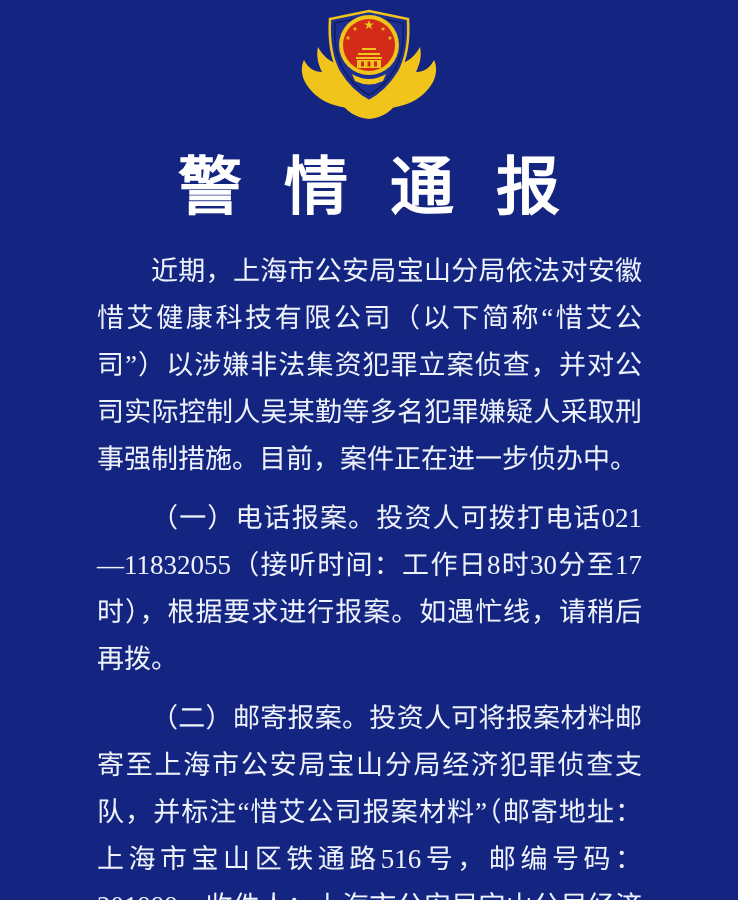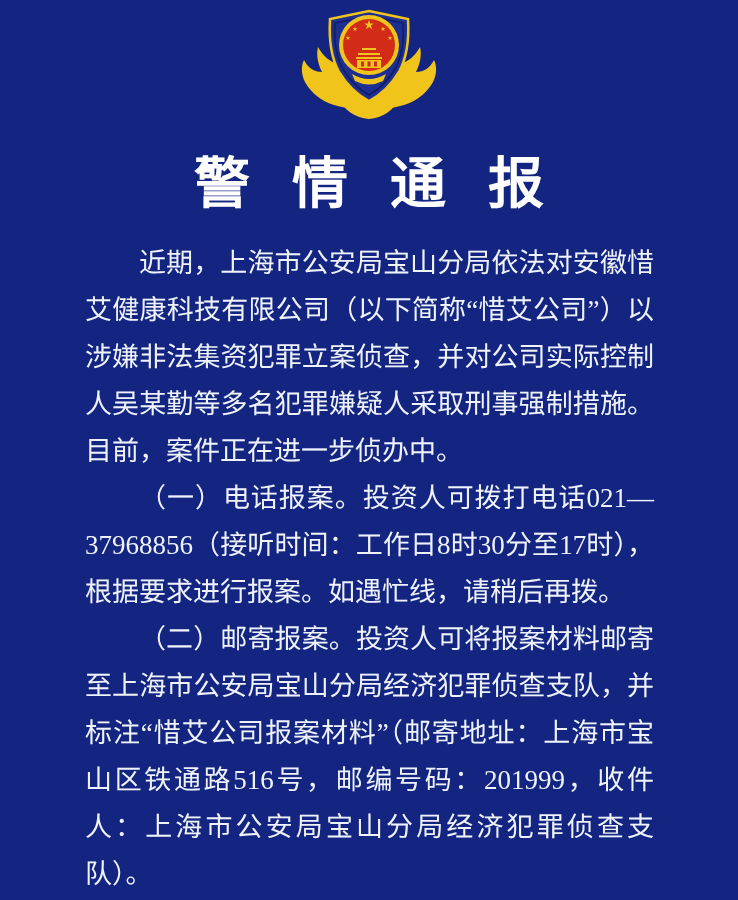--- a/index.html
+++ b/index.html
@@ -31,37 +31,37 @@
     height: 114px;
   }
   .gold-fill { fill: var(--gold); }
   .red-fill { fill: var(--red); }
   .shield-fill { fill: var(--shield); }
   .gold-stroke { stroke: var(--gold); }
   .navy-stroke { stroke: var(--navyline); }
   .notice-title {
     margin: 34px 0 0 0;
     text-align: center;
-    font-size: 56px;
+    font-size: 64px;
     line-height: 1;
     font-weight: bold;
     color: var(--title);
     letter-spacing: 42px;
     padding-left: 42px; 
     white-space: nowrap;
   }
   .notice-body {
     margin: 28px 84px 0 85px;
     color: var(--text);
     font-size: 27px;
     line-height: 47px;
     letter-spacing: 0;
   }
   .notice-body p {
-    margin: 0;
+    margin: 12px;
     text-indent: 2em;
     text-align: justify;
   }
 </style>
 </head>
 <body>
 
 <div class="page">
 
   <svg class="emblem" viewBox="0 0 150 114" aria-hidden="true">
@@ -101,17 +101,17 @@
       <rect x="80" y="53.5" width="3" height="5"></rect>
     </g>
 
     <path class="gold-fill" d="M58 66 Q75 76 92 66 L89 73 Q75 80 61 73 Z"></path>
   </svg>
 
   <h1 class="notice-title">警情通报</h1>
 
   <section class="notice-body">
     <p>近期，上海市公安局宝山分局依法对安徽惜艾健康科技有限公司（以下简称“惜艾公司”）以涉嫌非法集资犯罪立案侦查，并对公司实际控制人吴某勤等多名犯罪嫌疑人采取刑事强制措施。目前，案件正在进一步侦办中。</p>
-    <p>（一）电话报案。投资人可拨打电话021—37968856（接听时间：工作日8时30分至17时），根据要求进行报案。如遇忙线，请稍后再拨。</p>
+    <p>（一）电话报案。投资人可拨打电话021—11832055（接听时间：工作日8时30分至17时），根据要求进行报案。如遇忙线，请稍后再拨。</p>
     <p>（二）邮寄报案。投资人可将报案材料邮寄至上海市公安局宝山分局经济犯罪侦查支队，并标注“惜艾公司报案材料”（邮寄地址：上海市宝山区铁通路516号，邮编号码：201999，收件人：上海市公安局宝山分局经济犯罪侦查支队）。</p>
   </section>
 
 </div>
 
 </body></html>

